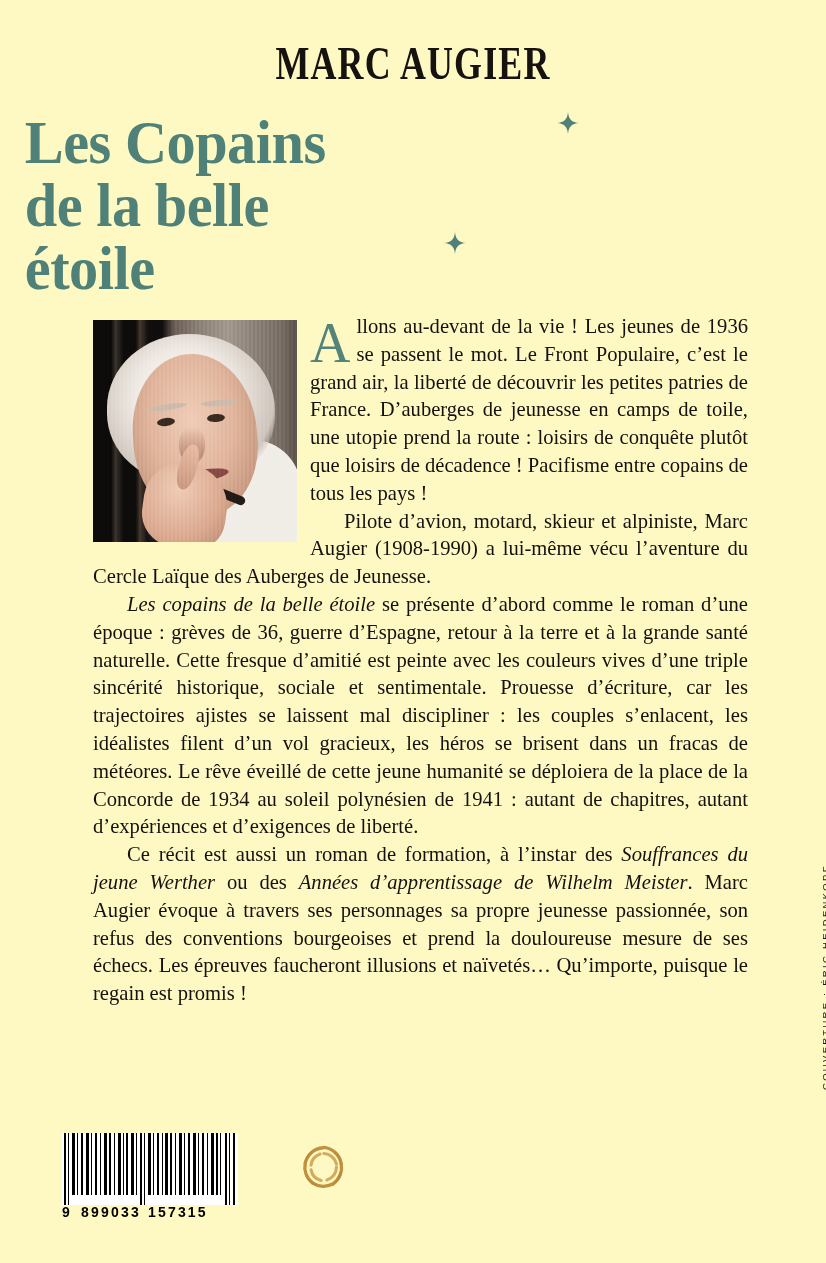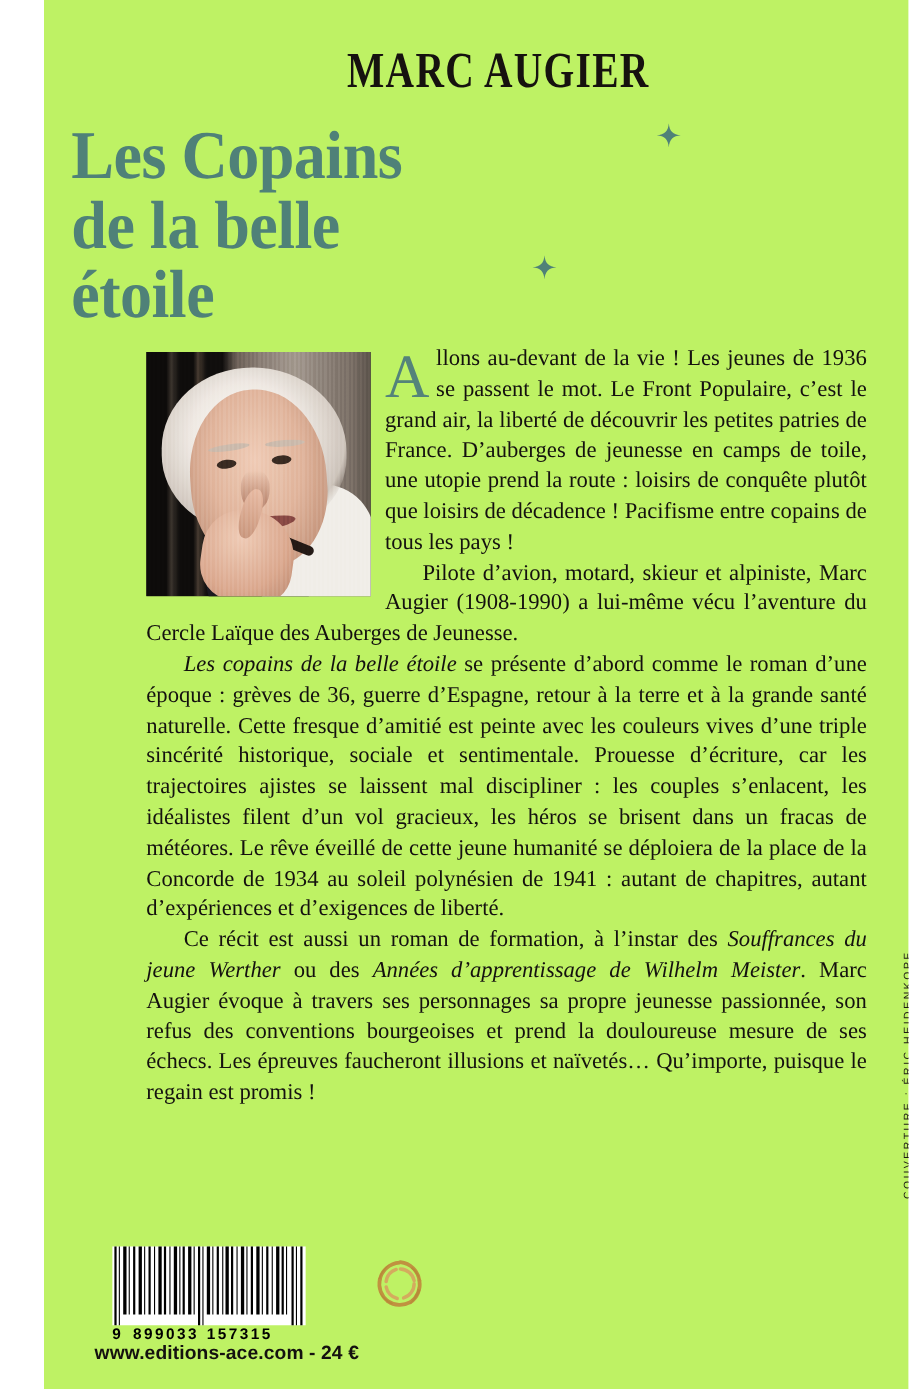--- a/index.html
+++ b/index.html
@@ -12,22 +12,21 @@
     height: 1263px;
     position: relative;
     overflow: hidden;
     font-family: "Liberation Serif", serif;
     color: #14110f;
   }
 
   .page {
     position: absolute;
     inset: 0;
-    background: #bef264;
-    margin-left: 40px;
+    background: #fef9c3;
   }
 
   
   .author-name {
     position: absolute;
     top: 41px;
     left: 0;
     width: 826px;
     text-align: center;
     font-family: "Liberation Serif", serif;
@@ -365,21 +364,20 @@
         <rect x="163" y="0" width="2" height="72"></rect>
         <rect x="167" y="0" width="1" height="72"></rect>
         <rect x="171" y="0" width="2" height="72"></rect>
       </g>
     </svg>
     <div class="barcode-digits">
       <span>9</span><span style="display:inline-block;width:9px"></span><span>899033</span><span style="display:inline-block;width:7px"></span><span>157315</span>
     </div>
   </div>
 
-  <div class="site-price">www.editions-ace.com - 24 €</div>
 
   <div class="publisher">
     <svg class="publisher-logo" viewBox="0 0 100 100">
       <g fill="none" stroke="#c09240" stroke-width="7" stroke-linecap="round">
         <path d="M50 9 A41 41 0 0 1 86 44"></path>
         <path d="M86 44 A41 41 0 0 1 69 85" transform="rotate(0 50 50)"></path>
         <path d="M69 85 A41 41 0 0 1 26 83"></path>
         <path d="M26 83 A41 41 0 0 1 11 42"></path>
         <path d="M11 42 A41 41 0 0 1 48 10"></path>
       </g>

